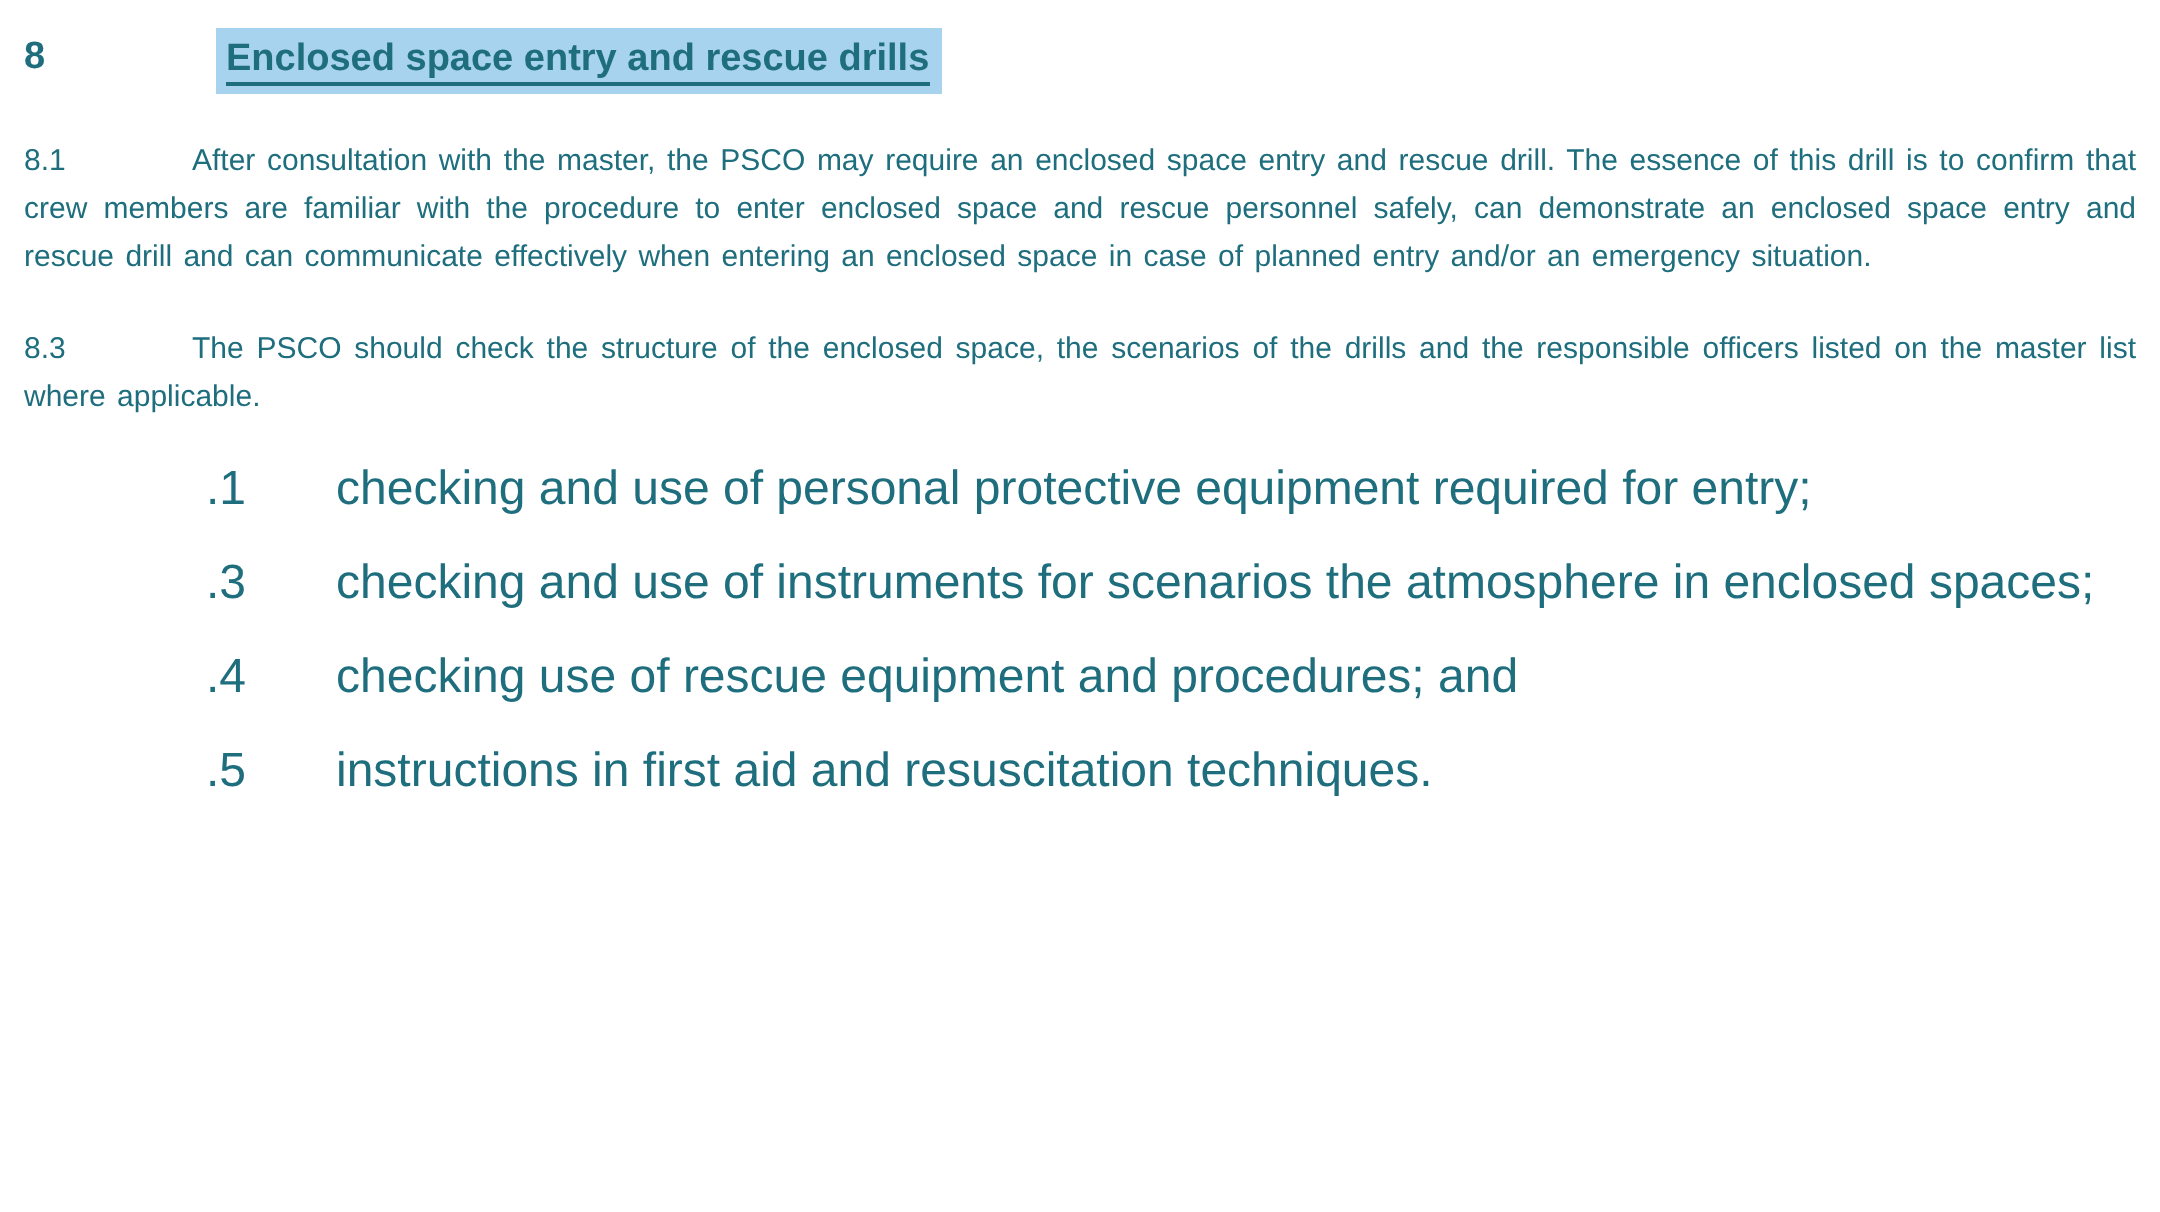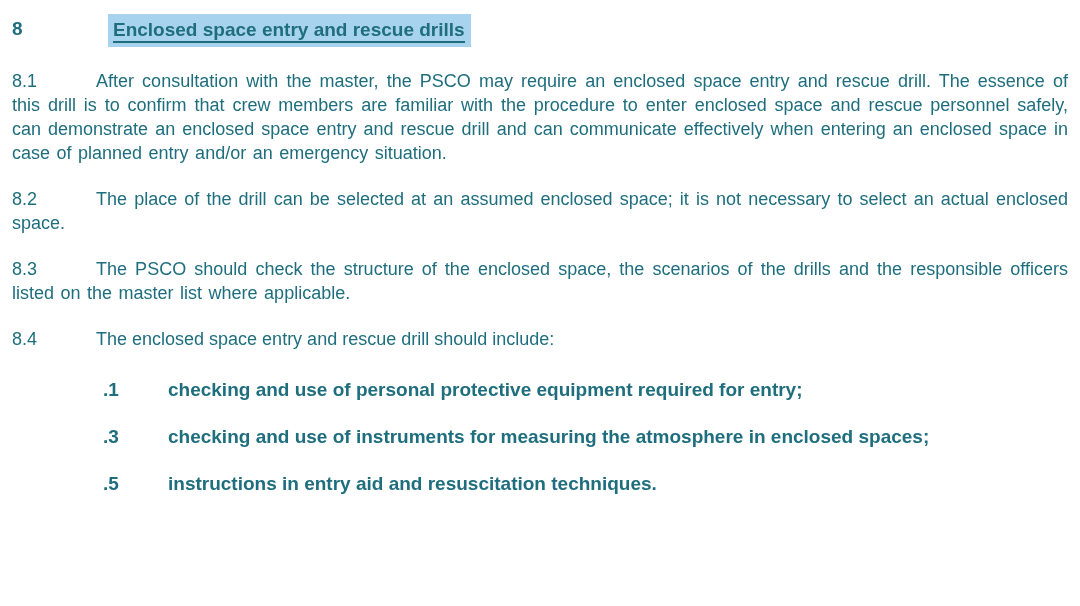--- a/index.html
+++ b/index.html
@@ -39,81 +39,77 @@
     display: inline-block;
     background: var(--highlight);
     padding: 1px 6px 2px 5px;
   }
   .htitle .utext {
     border-bottom: 2px solid var(--ink);
     padding-bottom: 1px;
   }
   
   .para {
-    font-size: 18px;
+    font-size: 15px;
     line-height: 24px;
     margin-bottom: 22px;
   }
   .para.justify {
     text-align: justify;
     word-spacing: 1.5px;
   }
   .para.mb-lg { }
   .para.mb-xl { margin-bottom: 27px; }
   .pnum {
     display: inline-block;
     width: 84px;
     text-align: left;
     vertical-align: top;
   }
   
   .sublist .li {
-    font-size: 19px;
+    font-size: 24px;
     line-height: 24px;
     padding-left: 91px;
     margin-bottom: 23px;
     white-space: nowrap;
-    font-weight: bold;
   }
   .linum {
     display: inline-block;
     width: 65px;
     vertical-align: top;
   }
 </style>
 </head>
 <body>
 
 <div class="page">
 
   <div class="heading">
     <span class="hnum">8</span><span class="htitle"><span class="utext">Enclosed space entry and rescue drills</span></span>
   </div>
 
   <p class="para justify">
     <span class="pnum">8.1</span><span>After consultation with the master, the PSCO may require an enclosed space entry and rescue drill. The essence of this drill is to confirm that crew members are familiar with the procedure to enter enclosed space and rescue personnel safely, can demonstrate an enclosed space entry and rescue drill and can communicate effectively when entering an enclosed space in case of planned entry and/or an emergency situation.</span>
   </p>
 
-  <p class="para justify">
-    <span class="pnum">8.2</span><span>The place of the drill can be selected at an assumed enclosed space; it is not necessary to select an actual enclosed space.</span>
-  </p>
 
   <p class="para justify mb-lg">
     <span class="pnum">8.3</span><span>The PSCO should check the structure of the enclosed space, the scenarios of the drills and the responsible officers listed on the master list where applicable.</span>
   </p>
 
-  <p class="para mb-xl">
-    <span class="pnum">8.4</span><span>The enclosed space entry and rescue drill should include:</span>
-  </p>
 
   <div class="sublist">
     <p class="li">
       <span class="linum">.1</span><span>checking and use of personal protective equipment required for entry;</span>
     </p>
     <p class="li">
-      <span class="linum">.3</span><span>checking and use of instruments for measuring the atmosphere in enclosed spaces;</span>
+      <span class="linum">.3</span><span>checking and use of instruments for scenarios the atmosphere in enclosed spaces;</span>
     </p>
     <p class="li">
-      <span class="linum">.5</span><span>instructions in entry aid and resuscitation techniques.</span>
+      <span class="linum">.4</span><span>checking use of rescue equipment and procedures; and</span>
+    </p>
+    <p class="li">
+      <span class="linum">.5</span><span>instructions in first aid and resuscitation techniques.</span>
     </p>
   </div>
 
 </div>
 
 </body></html>

